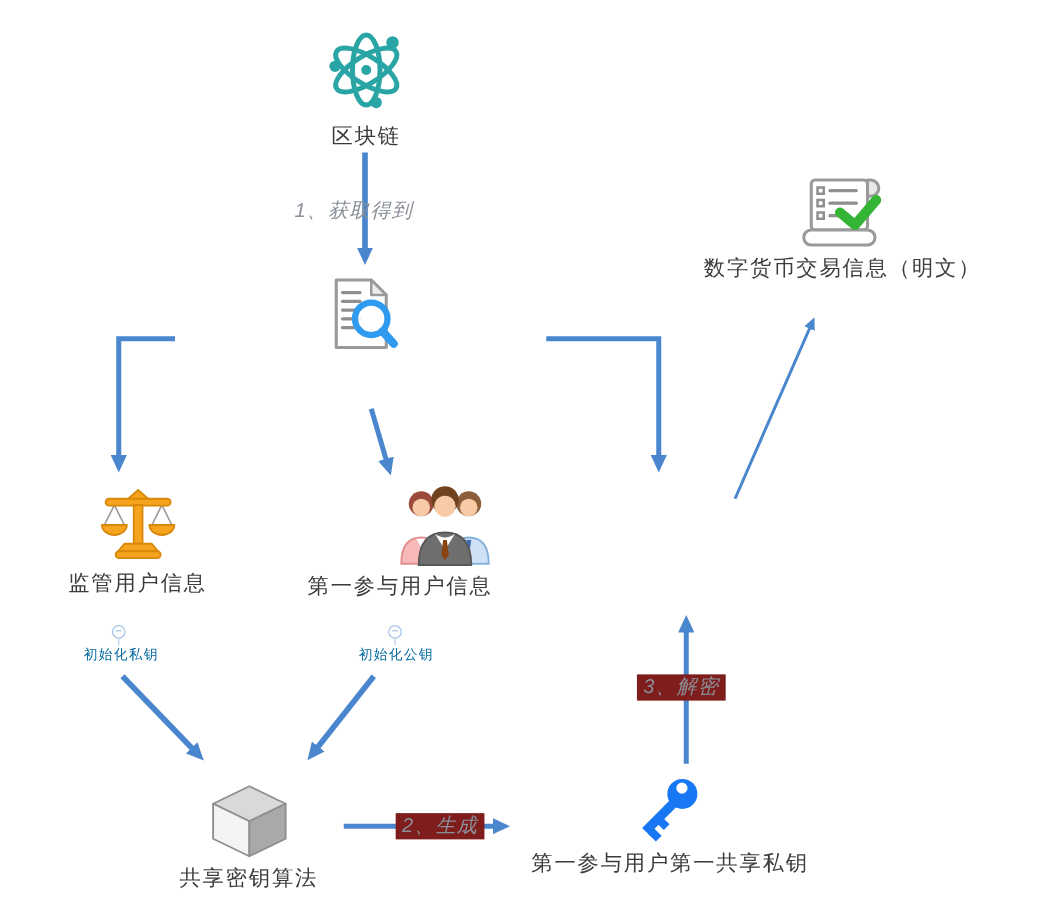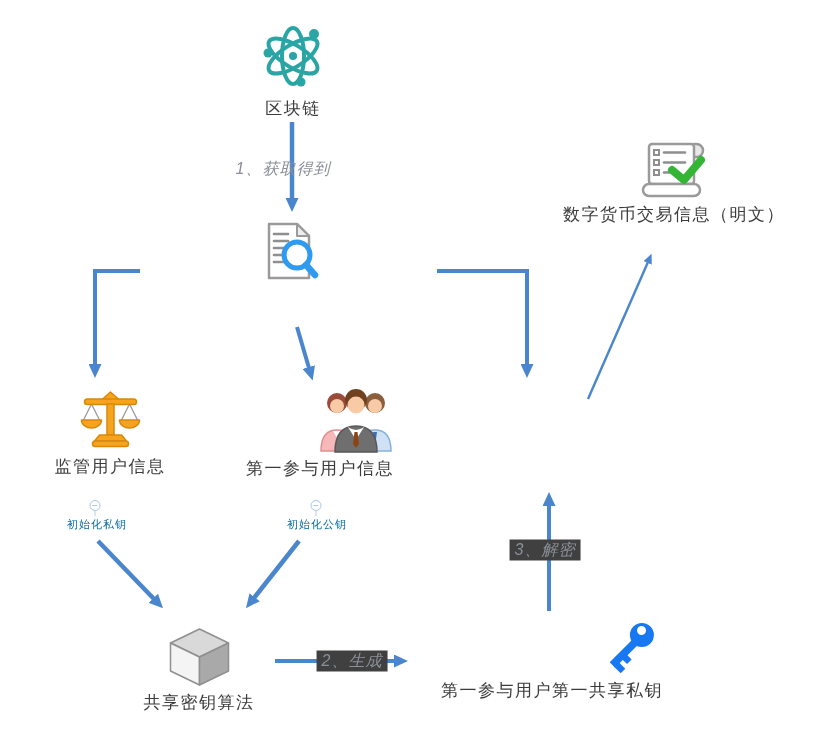--- a/index.html
+++ b/index.html
@@ -12,21 +12,21 @@
   .node{position:absolute;display:flex;flex-direction:column;align-items:center;transform:translateX(-50%);}
   .node .icon{display:block;}
   .node-label{
     margin-top:7px;font-size:17px;letter-spacing:1.5px;color:#3b3b3b;
     white-space:nowrap;text-align:center;line-height:1.2;
   }
   .edge-label{
     position:absolute;transform:translate(-50%,-50%);white-space:nowrap;
     font-size:16px;font-style:italic;color:#8a8f98;letter-spacing:1px;
   }
-  .edge-label.on-line{background:#404040;padding:0 5px;}
+  .edge-label.on-line{background:#7f1d1d;padding:0 5px;}
   .init-label{
     position:absolute;transform:translate(-50%,-50%);white-space:nowrap;
     font-size:11px;color:#0369a1;letter-spacing:1px;
   }
   .collapse-ctl{
     position:absolute;transform:translateX(-50%);width:11px;height:11px;border-radius:50%;
     border:1px solid #a8c6e8;color:#8fb4dd;font-size:10px;line-height:9px;text-align:center;
     background:#fff;box-sizing:border-box;
   }
   .collapse-stem{
@@ -159,21 +159,21 @@
     <svg class="icon" width="66" height="58" viewBox="0 0 66 58">
       <g stroke="#8f8f8f" stroke-width="1.5" stroke-linejoin="round">
         <path d="M33,1 L62,15 L33,29 L4,15 Z" fill="#d9d9d9"></path>
         <path d="M4,15 L33,29 V57 L4,43 Z" fill="#f4f4f4"></path>
         <path d="M62,15 L33,29 V57 L62,43 Z" fill="#a9a9a9"></path>
       </g>
     </svg>
     <div class="node-label">共享密钥算法</div>
   </div>
 
-  <div class="node" style="left:552px;top:616px;align-items:flex-end;">
+  <div class="node" style="left:536px;top:616px;">
     <svg class="icon" width="62" height="58" viewBox="0 0 62 58">
       <g transform="rotate(-45 31 29)" fill="#1877f2">
         <circle cx="45" cy="29" r="12"></circle>
         <circle cx="48" cy="25.5" r="4.5" fill="#ffffff"></circle>
         <rect x="3" y="25.5" width="36" height="7.5"></rect>
         <rect x="3" y="32" width="6.5" height="9"></rect>
         <rect x="14" y="32" width="6.5" height="7"></rect>
       </g>
     </svg>
     <div class="node-label">第一参与用户第一共享私钥</div>

